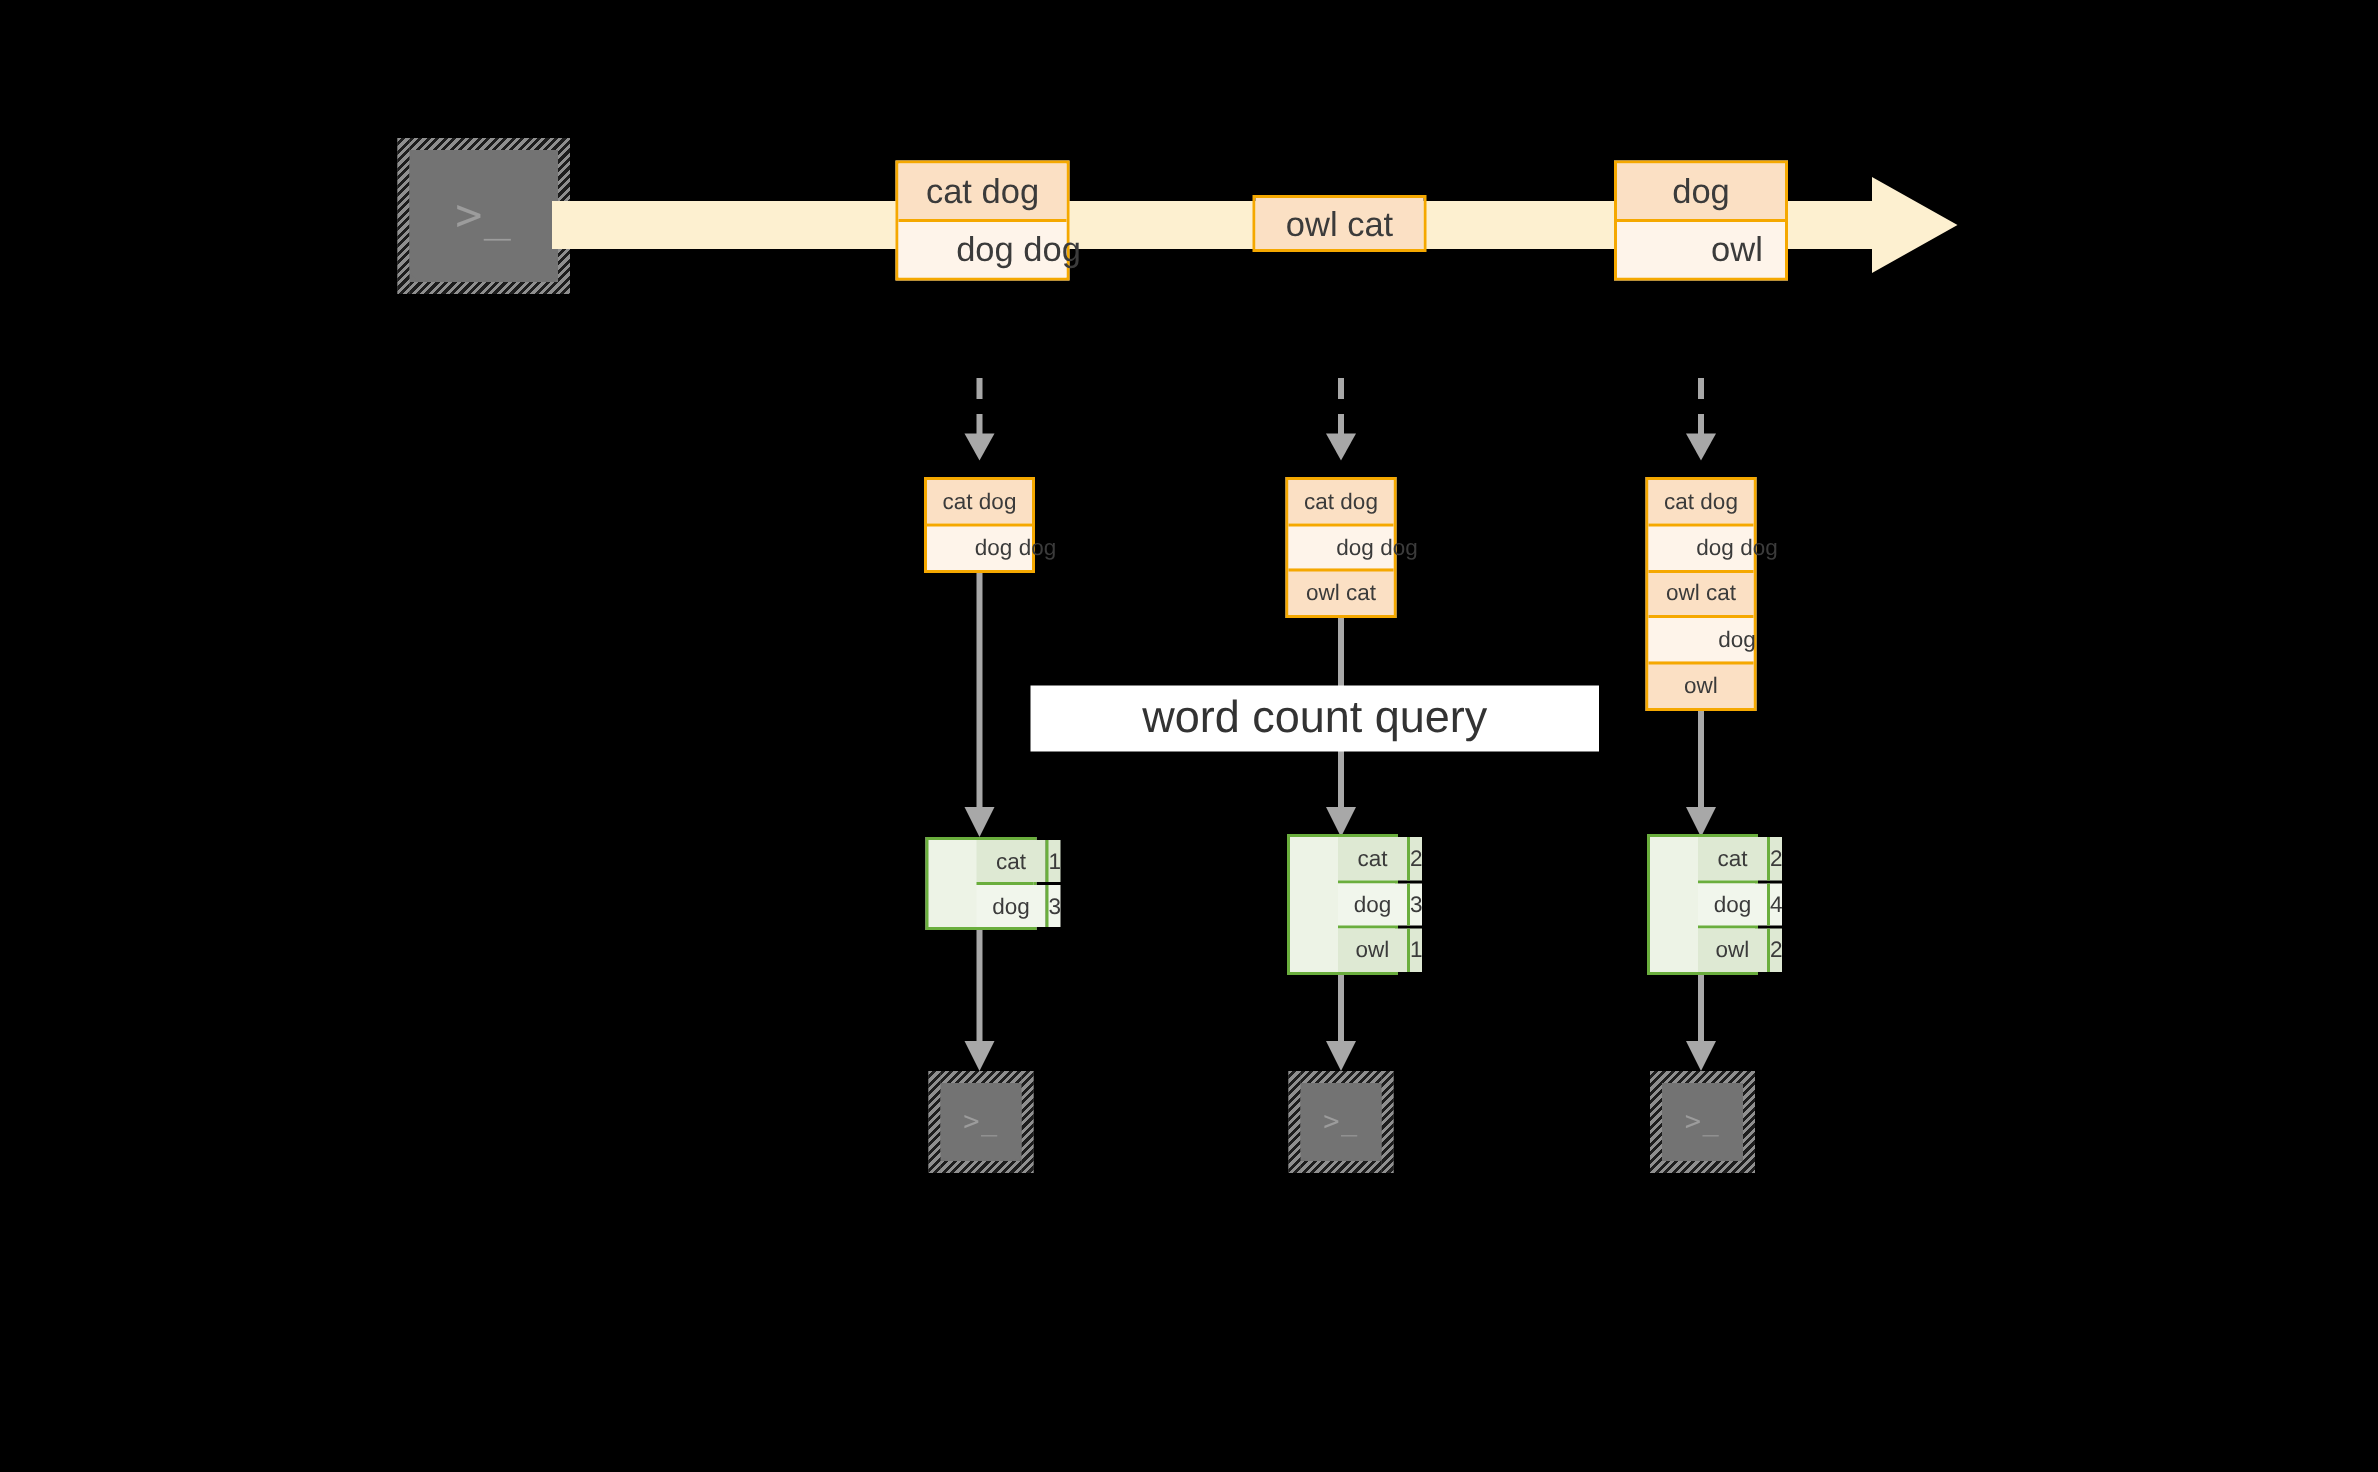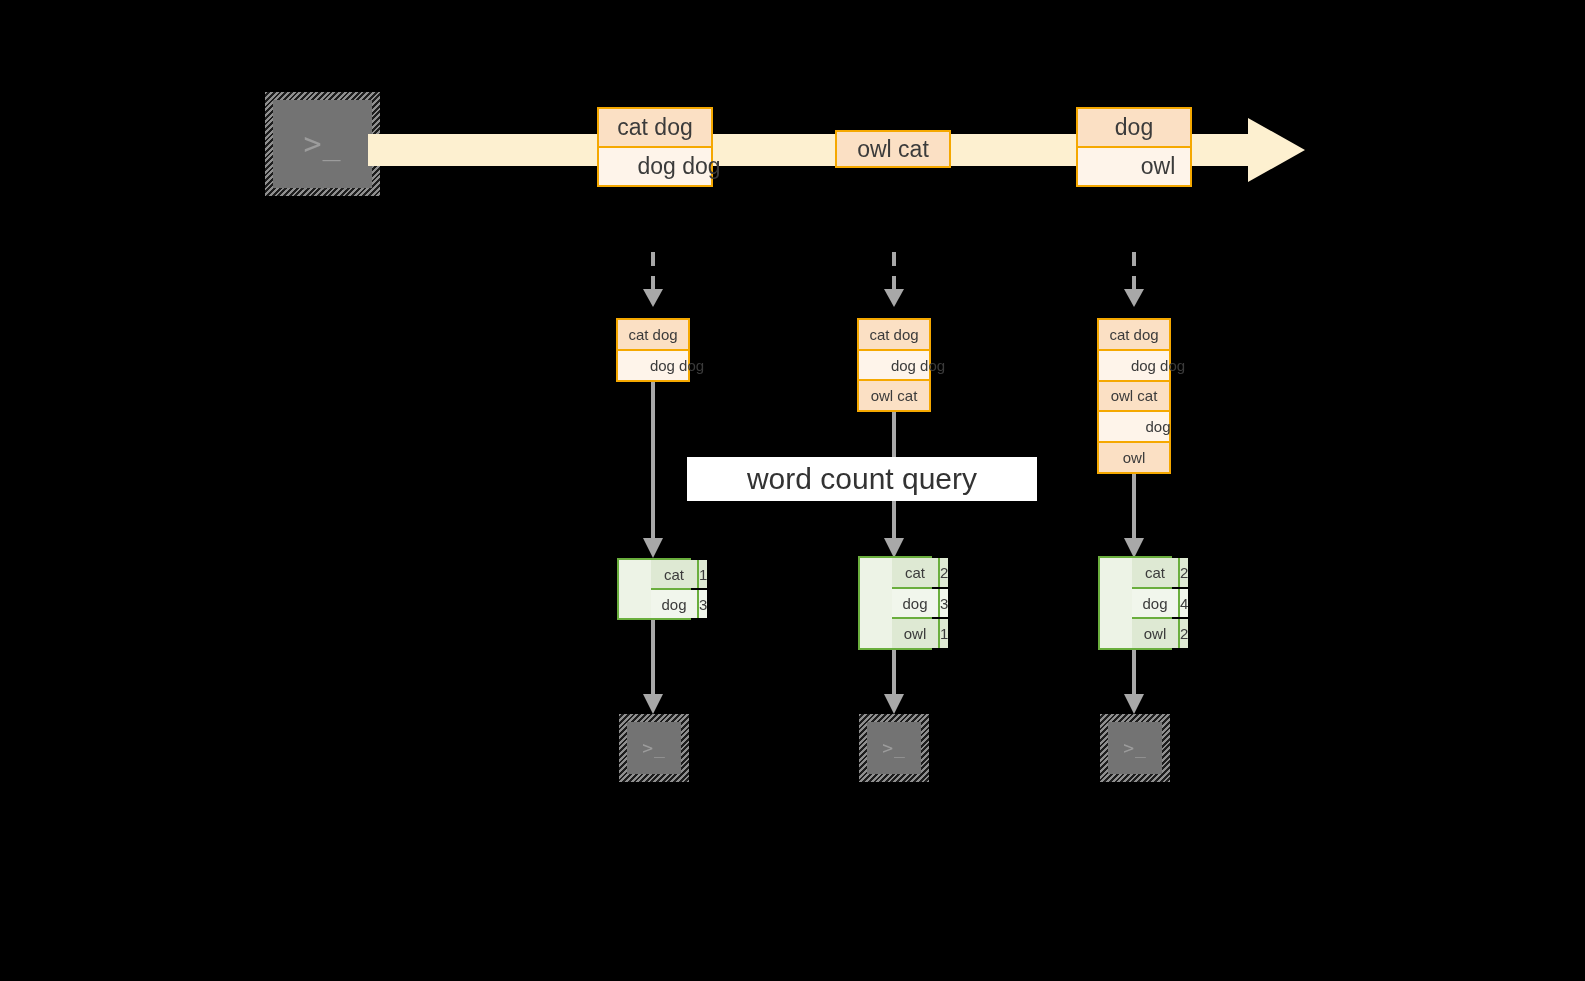--- a/index.html
+++ b/index.html
@@ -193,21 +193,21 @@
   </svg>
   <svg class="conn" style="left:882px; top:412px; width:24px; height:148px;" viewBox="0 0 24 148">
     <line x1="12" y1="0" x2="12" y2="130" stroke="#A8A8A8" stroke-width="4"></line>
     <polygon points="12,146 2,126 22,126" fill="#A8A8A8"></polygon>
   </svg>
   <svg class="conn" style="left:1122px; top:474px; width:24px; height:86px;" viewBox="0 0 24 86">
     <line x1="12" y1="0" x2="12" y2="68" stroke="#A8A8A8" stroke-width="4"></line>
     <polygon points="12,84 2,64 22,64" fill="#A8A8A8"></polygon>
   </svg>
 
-  <div class="banner" style="left:687px; top:457px; width:350px; height:44px; font-size:30px;">
+  <div class="banner" style="left:687px; top:457px; width:379px; height:44px; font-size:30px;">
     <span>word count query</span>
   </div>
 
   <div class="res-box" style="left:617px; top:558px; width:74px; height:62px; font-size:15px;">
     <div class="res-row shade-a">
       <div class="res-cell word" style="width:46px;">cat</div>
       <div class="res-cell count">1</div>
     </div>
     <div class="res-row shade-b">
       <div class="res-cell word" style="width:46px;">dog</div>

